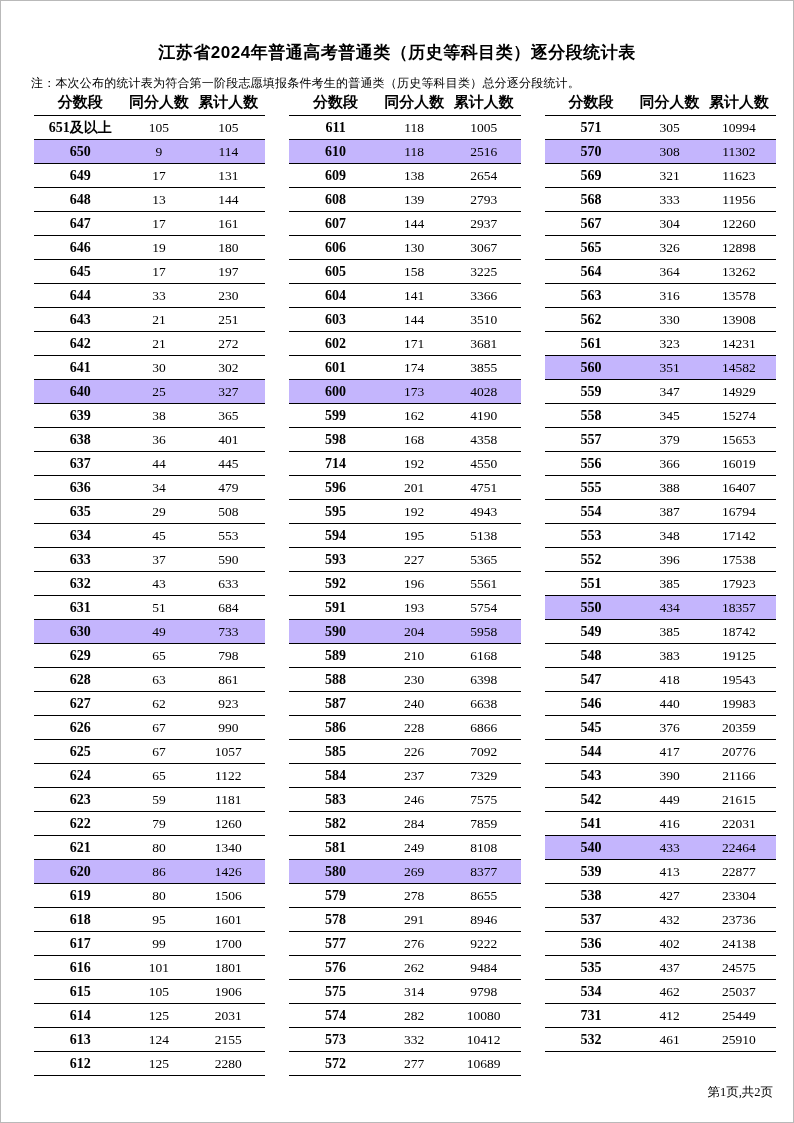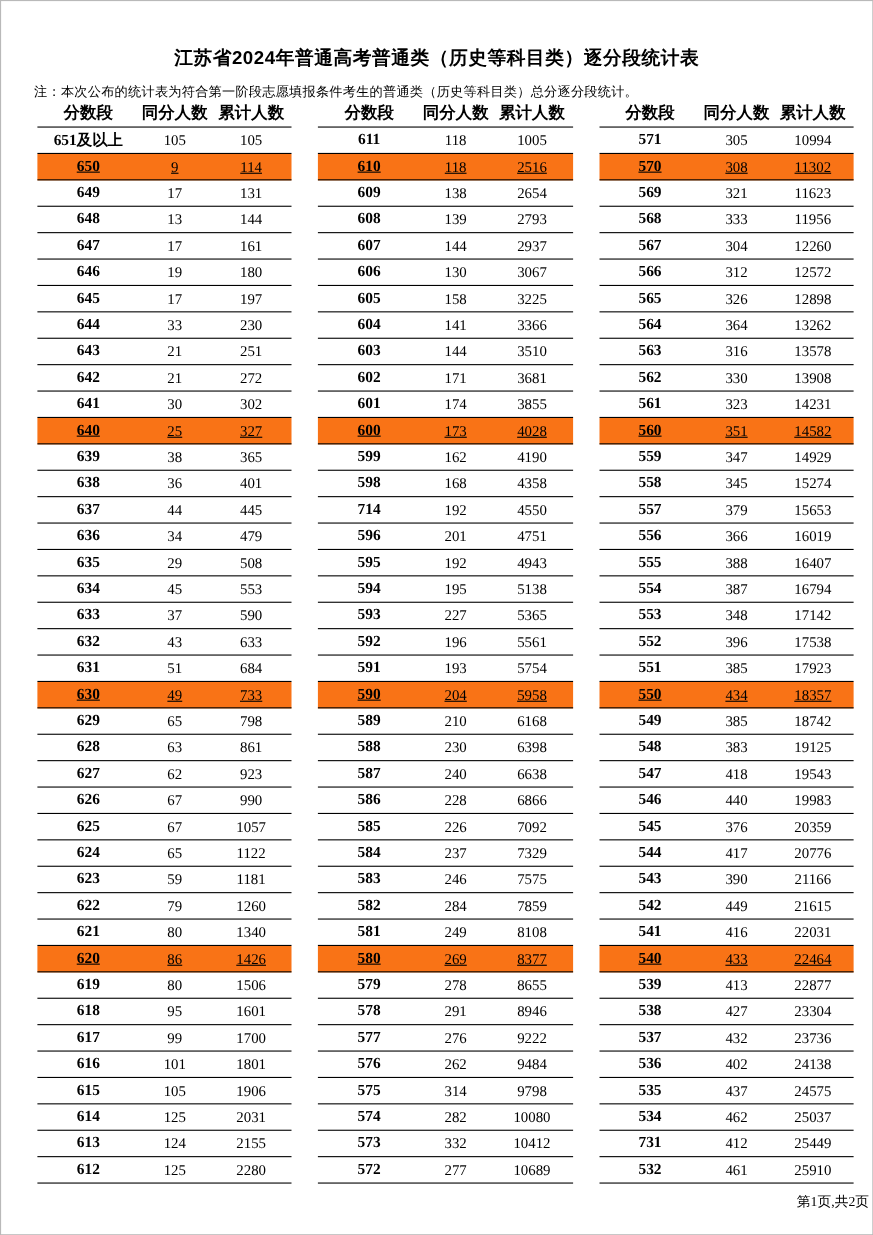--- a/index.html
+++ b/index.html
@@ -55,26 +55,26 @@
   }
   .thead span { text-align: center; white-space: nowrap; }
   .trow {
     display: grid;
     grid-template-columns: 40% 28% 32%;
     height: 23px;
     align-items: center;
     border-bottom: 1px solid #000;
     font-size: 13.5px;
   }
-  .trow.shaded { background: #f97316; text-decoration: underline; }
+  .trow.shaded { background: #c4b5fd; }
   .cell { text-align: center; white-space: nowrap; }
   .cell.c0 { font-weight: bold; font-size: 14px; }
   .footer {
     position: absolute;
-    right: 3px;
+    right: 20px;
     bottom: 21px;
     font-size: 12.5px;
   }
 </style>
 </head>
 <body>
 
 <div class="page">
   <div class="title">江苏省2024年普通高考普通类（历史等科目类）逐分段统计表</div>
   <div class="note">注：本次公布的统计表为符合第一阶段志愿填报条件考生的普通类（历史等科目类）总分逐分段统计。</div>
@@ -526,25 +526,20 @@
             <span class="cell c0">568</span>
             <span class="cell c1">333</span>
             <span class="cell c2">11956</span>
           </div>
           <div class="trow">
             <span class="cell c0">567</span>
             <span class="cell c1">304</span>
             <span class="cell c2">12260</span>
           </div>
           <div class="trow">
-            <span class="cell c0">566</span>
-            <span class="cell c1">312</span>
-            <span class="cell c2">12572</span>
-          </div>
-          <div class="trow">
             <span class="cell c0">565</span>
             <span class="cell c1">326</span>
             <span class="cell c2">12898</span>
           </div>
           <div class="trow">
             <span class="cell c0">564</span>
             <span class="cell c1">364</span>
             <span class="cell c2">13262</span>
           </div>
           <div class="trow">

